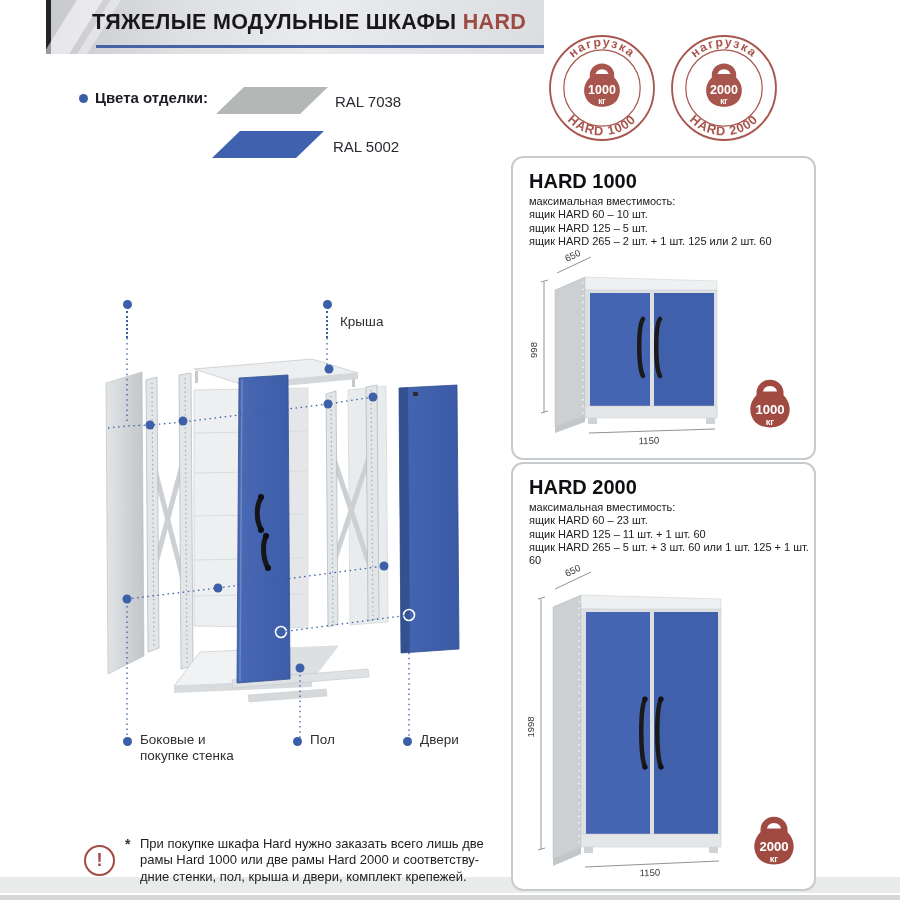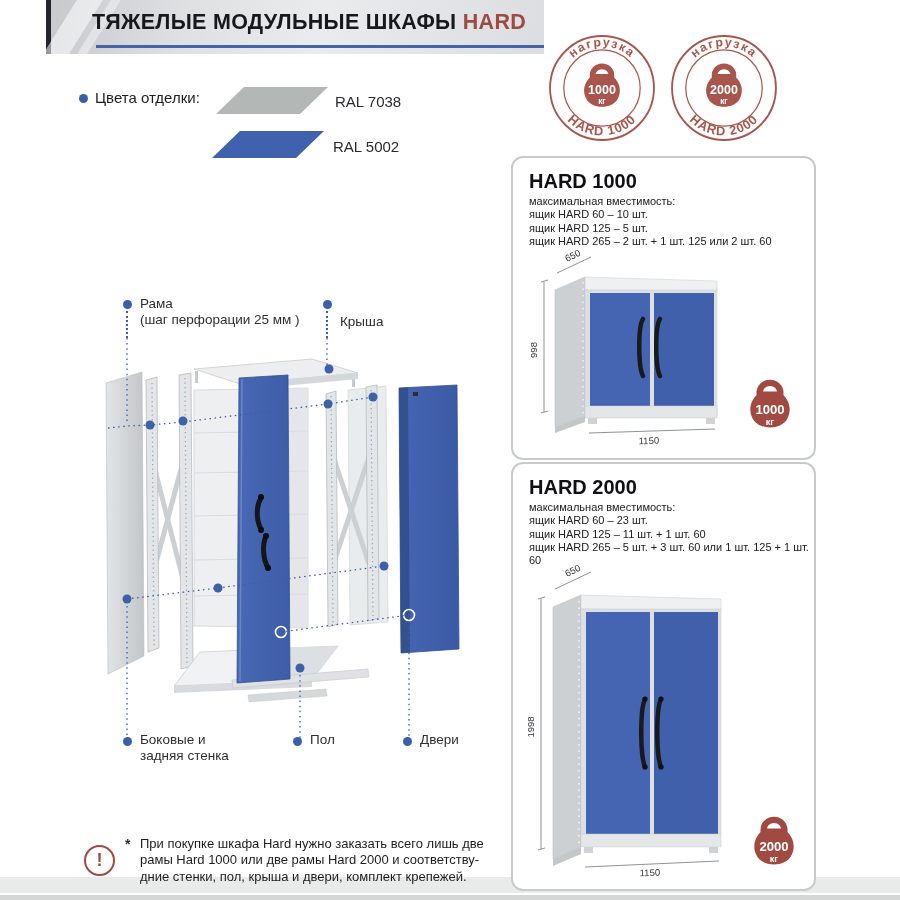--- a/index.html
+++ b/index.html
@@ -12,21 +12,21 @@
     background:linear-gradient(100deg,#c7c8cc 0%,#dfe0e2 28%,#eaebed 55%,#dcdde0 100%);}
   .header-dark-edge{left:0;top:0;width:5px;height:54px;background:#23232b;}
   .header-streak{left:14px;top:-8px;width:26px;height:70px;background:rgba(255,255,255,.55);transform:skewX(-32deg);}
   .header-streak2{left:48px;top:-8px;width:10px;height:70px;background:rgba(255,255,255,.4);transform:skewX(-32deg);}
   .header-title{left:92px;top:10px;font-size:21.5px;font-weight:800;letter-spacing:.3px;color:#17171c;white-space:nowrap;}
   .title-accent{color:#9c4a42;text-align:center;}
   .header-underline{left:96px;top:45px;width:448px;height:3px;background:#4563a5;}
 
   
   .dot-blue{width:9px;height:9px;border-radius:50%;background:#3b5ea8;}
-  .colors-label{left:95px;top:89px;font-size:15px;font-weight:400;color:#1c1c24;}
+  .colors-label{left:95px;top:89px;font-size:15px;font-weight:700;color:#1c1c24;}
   .swatch{width:112px;height:27px;clip-path:polygon(25% 0%,100% 0%,75% 100%,0% 100%);}
   .ral-label{font-size:15px;color:#2a2a30;}
 
   
   .constr-heading{left:88px;top:228px;font-size:19px;line-height:26px;font-weight:800;color:#15151b;}
   .part-label{font-size:13.5px;line-height:16px;color:#2f2f33;}
   .vdots{border-left:2px dotted #3b5ea8;width:0;}
 
   
   .card{width:301px;background:#fff;border:2px solid #c8cbcd;border-radius:12px;z-index:2;}
@@ -97,31 +97,27 @@
       <path d="M33,34 L67,34 C70,34 72,36 72,39 C84,50 88,66 81,80 C76,92 62,97 50,97 C38,97 24,92 19,80 C12,66 16,50 28,39 C28,36 30,34 33,34 Z" fill="#a8564d"></path>
       <text x="50" y="72" font-size="24" font-weight="bold" fill="#fff" text-anchor="middle">2000</text>
       <text x="50" y="91" font-size="16" font-weight="bold" fill="#fff" text-anchor="middle">кг</text>
     </g>
   </svg>
 
   <div class="abs constr-heading">
   </div>
 
   <div class="abs dot-blue" style="left:123px;top:300px;"></div>
-  <div class="abs part-label" style="left:140px;top:296px;">
-    <div>Рама</div>
-    <div>(шаг перфорации 25 мм )</div>
-  </div>
   <div class="abs dot-blue" style="left:323px;top:300px;"></div>
   <div class="abs part-label" style="left:340px;top:296px;margin-top:18px;">Крыша</div>
 
   <div class="abs dot-blue" style="left:123px;top:737px;"></div>
   <div class="abs part-label" style="left:140px;top:732px;">
     <div>Боковые и</div>
-    <div>задняя стенка</div>
+    <div>покупке стенка</div>
   </div>
   <div class="abs dot-blue" style="left:293px;top:737px;"></div>
   <div class="abs part-label" style="left:310px;top:732px;">Пол</div>
   <div class="abs dot-blue" style="left:403px;top:737px;"></div>
   <div class="abs part-label" style="left:420px;top:732px;">Двери</div>
 
   <div class="abs vdots" style="left:126px;top:311px;height:27px;"></div>
   <div class="abs vdots" style="left:326px;top:311px;height:27px;"></div>
 
   <svg class="abs" style="left:82px;top:338px;" width="420" height="402" viewBox="0 0 420 402">

